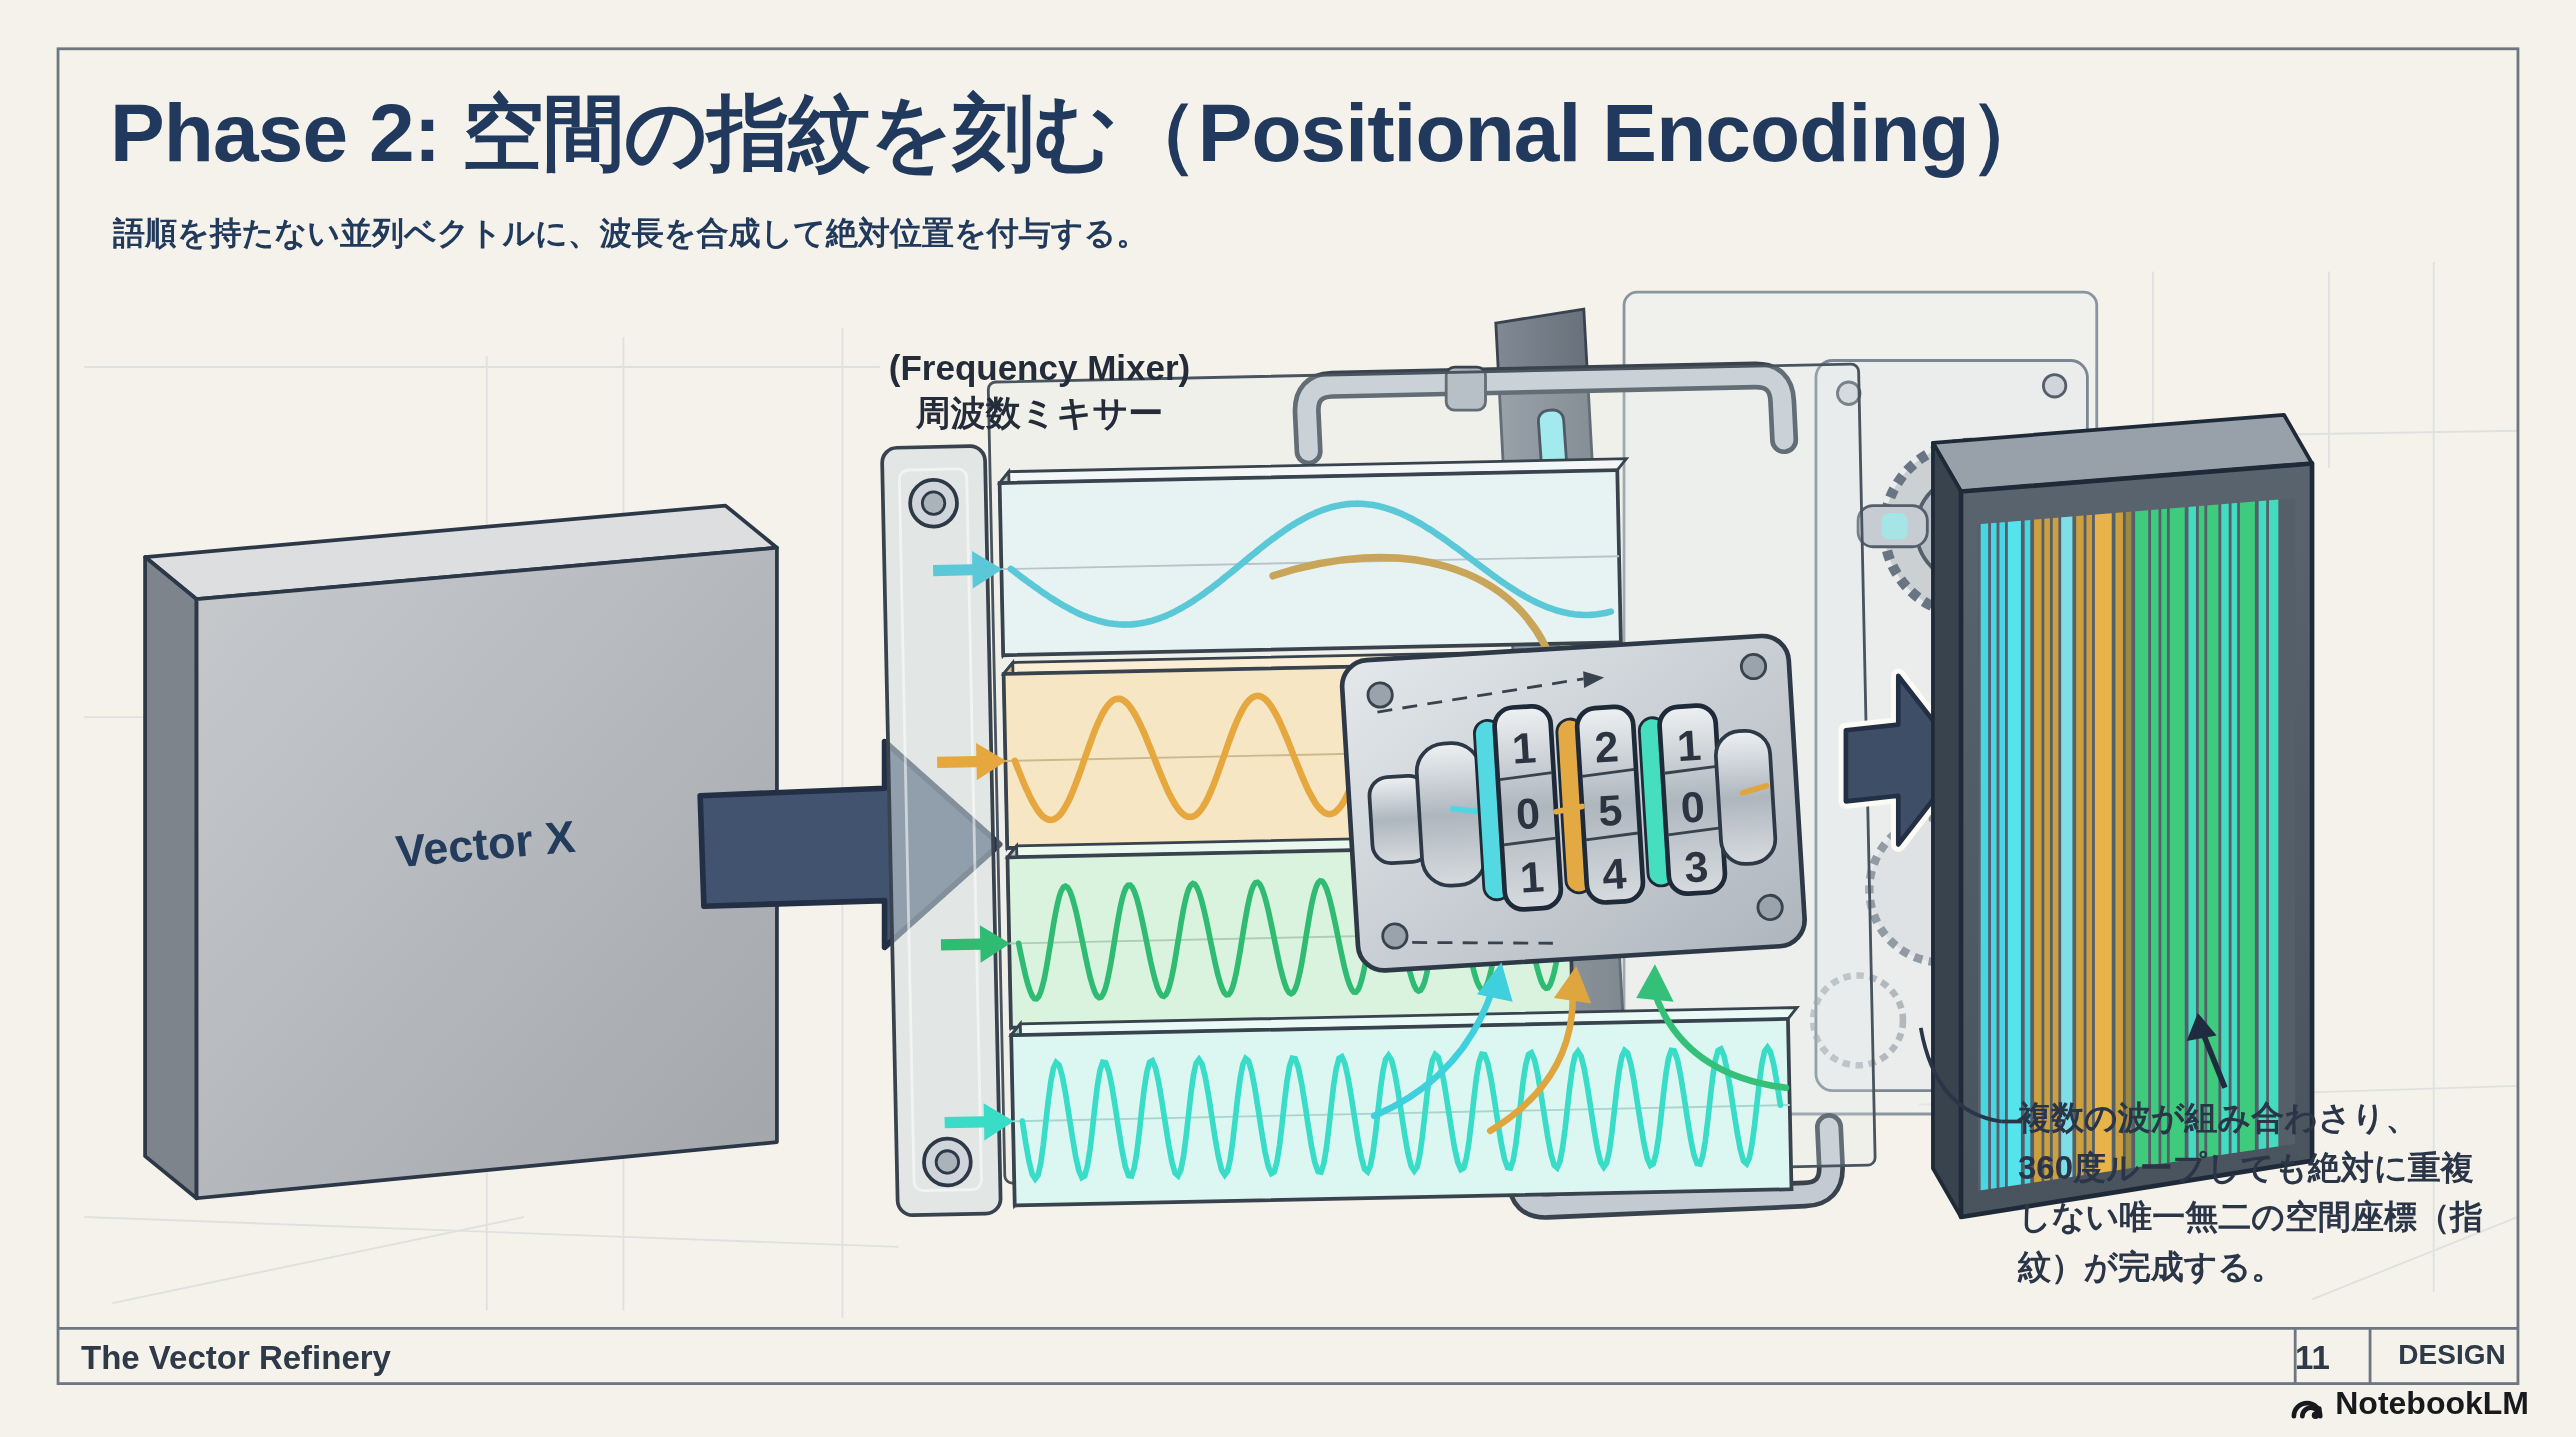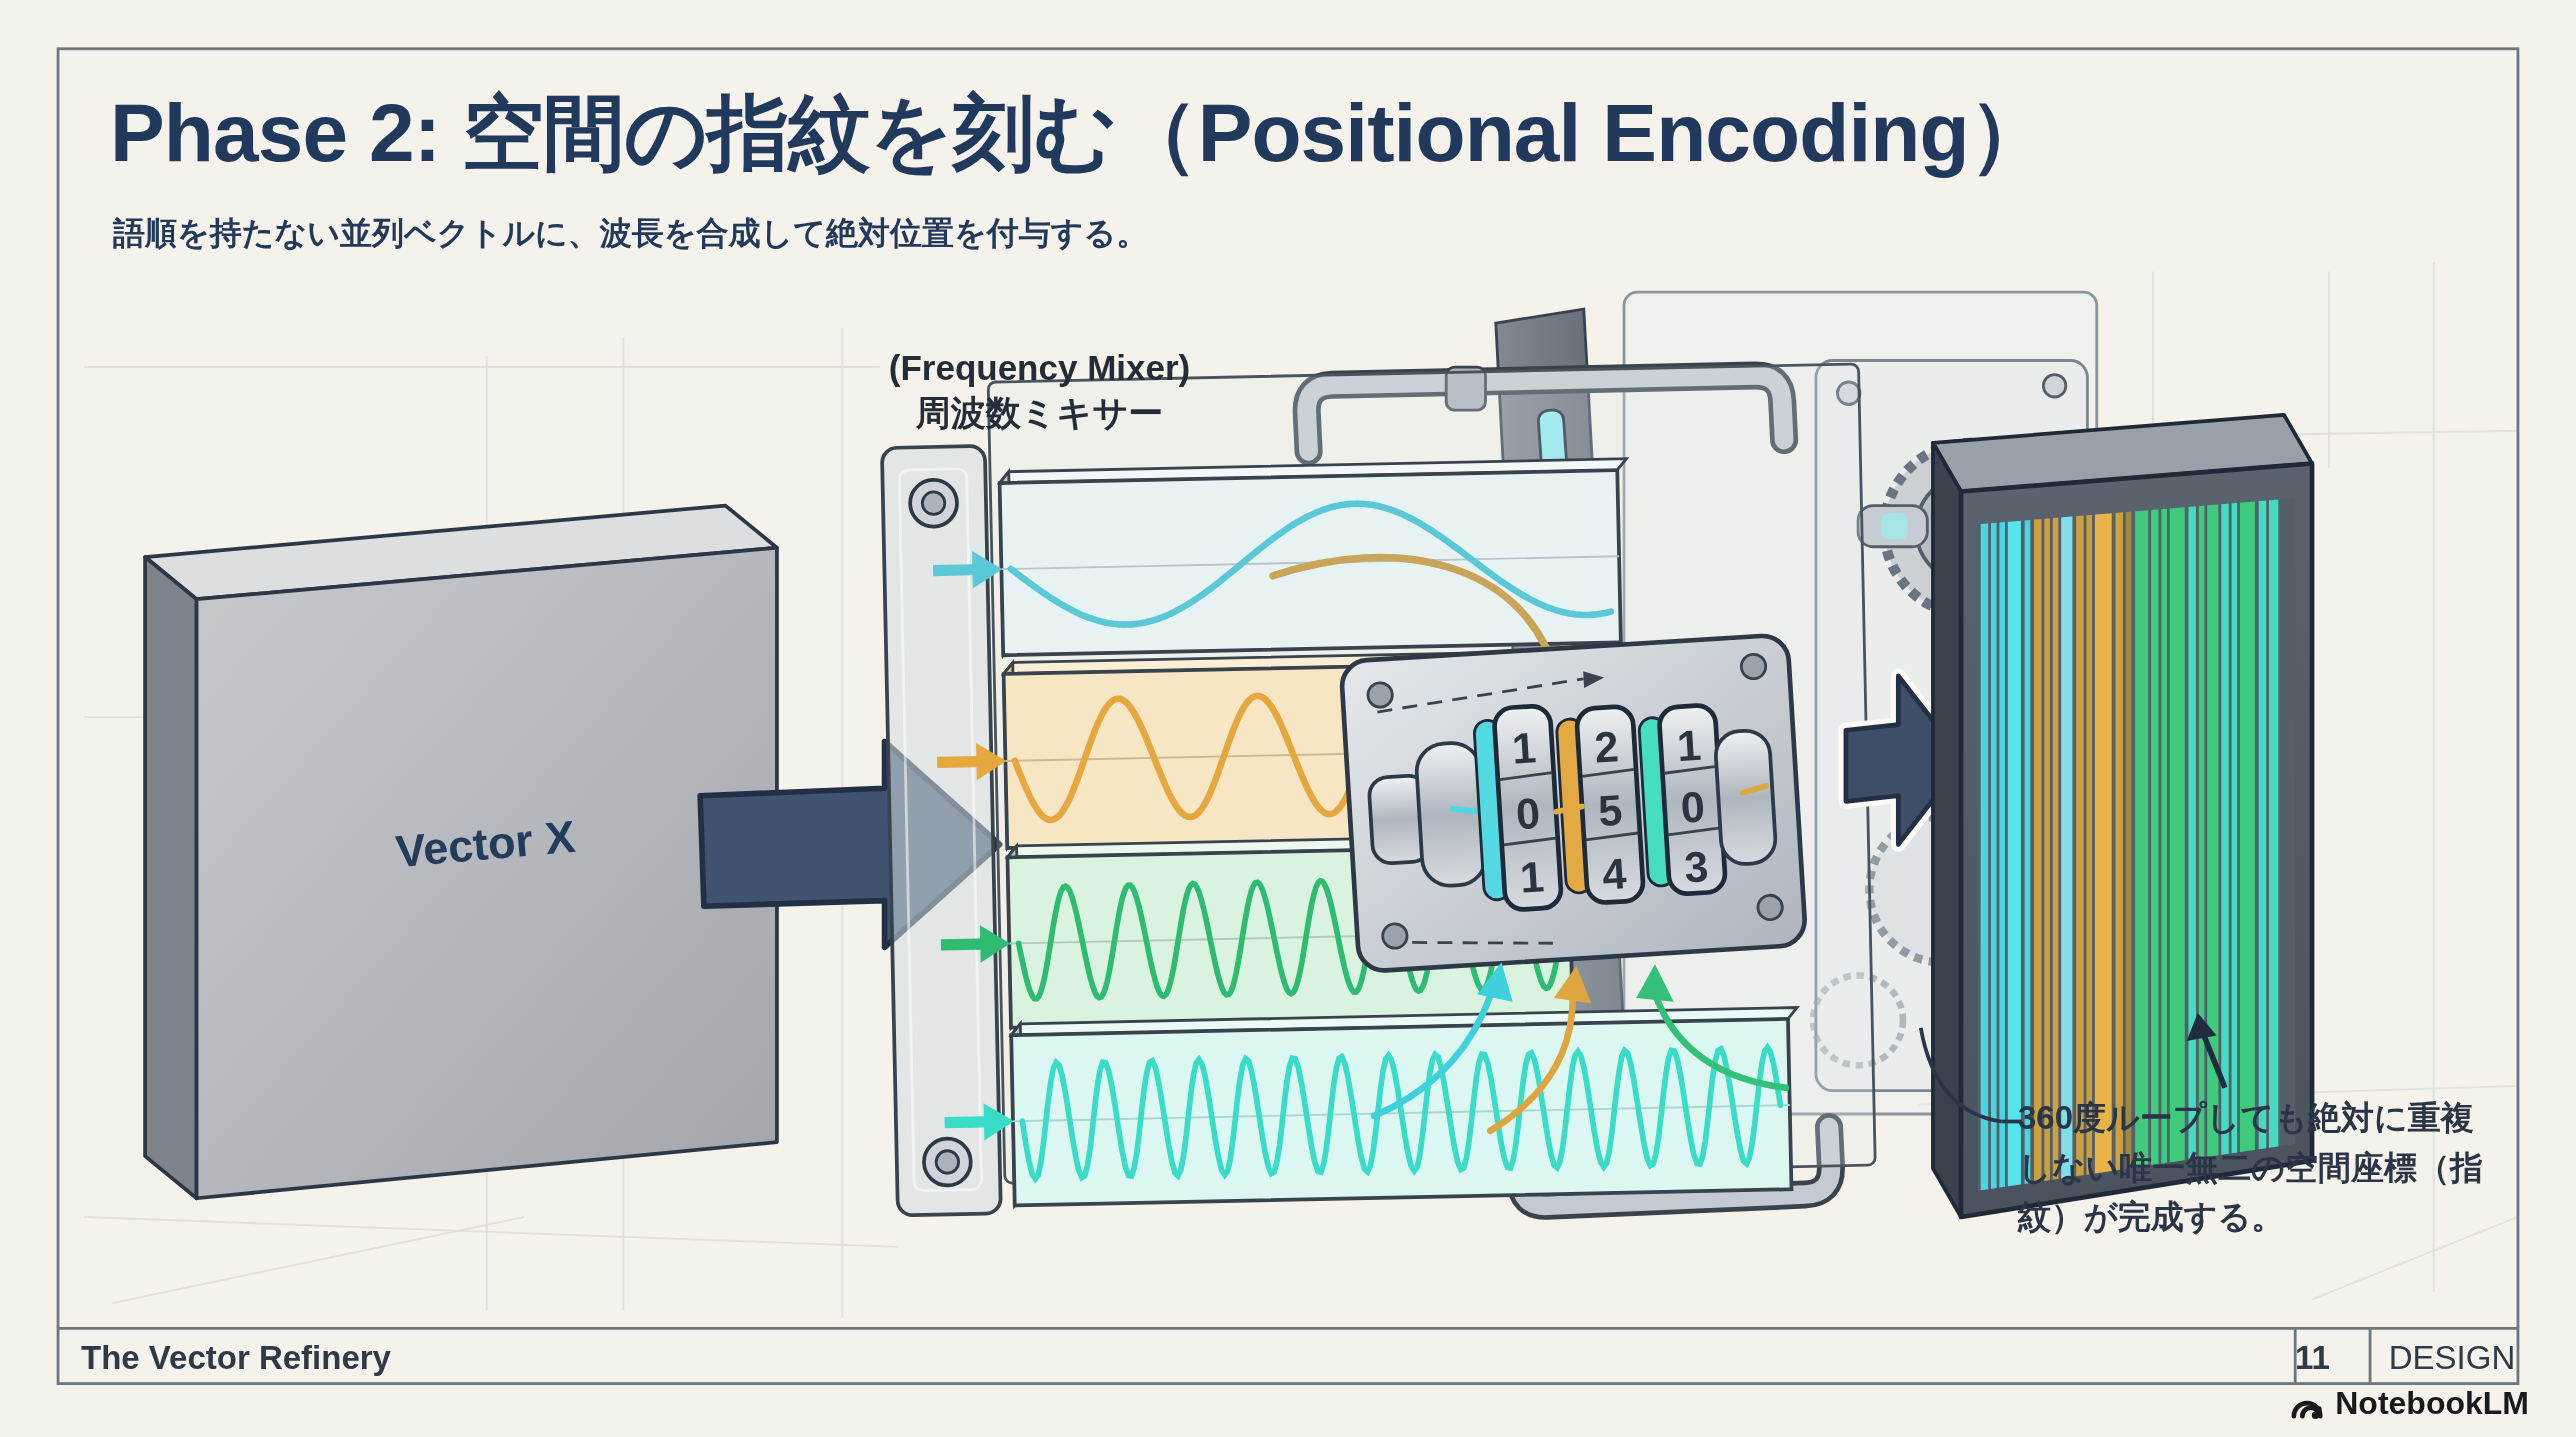--- a/index.html
+++ b/index.html
@@ -28,21 +28,21 @@
   }
   #footer-left{
     left:81px;top:1339px;font-size:33px;font-weight:600;color:#2e3a47;
   }
   #footer-page{
     left:2295px;top:1339px;width:75px;text-align:left;
     font-size:33px;font-weight:600;color:#2e3a47;
   }
   #footer-tag{
     left:2370px;top:1339px;width:164px;text-align:center;
-    font-size:33px;font-weight:400;color:#2e3a47;
+    font-size:28px;font-weight:700;color:#2e3a47;
   }
   #brand{
     right:47px;top:1385px;display:flex;align-items:center;gap:9px;
     font-size:32px;font-weight:700;color:#17191c;
   }
   svg text{font-family:"Liberation Sans","DejaVu Sans",sans-serif;}
 </style>
 </head>
 <body>
 
@@ -301,20 +301,21 @@
 
 <div class="abs" id="title">Phase 2: 空間の指紋を刻む（Positional Encoding）</div>
 <div class="abs" id="subtitle">語順を持たない並列ベクトルに、波長を合成して絶対位置を付与する。</div>
 
 <div class="abs" id="mixer-label">
   <div>(Frequency Mixer)</div>
   <div>周波数ミキサー</div>
 </div>
 
 <div class="abs" id="annotation">
+  <div>複数の波が組み合わさり、</div>
   <div>360度ループしても絶対に重複</div>
   <div>しない唯一無二の空間座標（指</div>
   <div>紋）が完成する。</div>
 </div>
 
 <div class="abs" id="footer-left">The Vector Refinery</div>
 <div class="abs" id="footer-page">11</div>
 <div class="abs" id="footer-tag">DESIGN</div>
 
 <div class="abs" id="brand">

